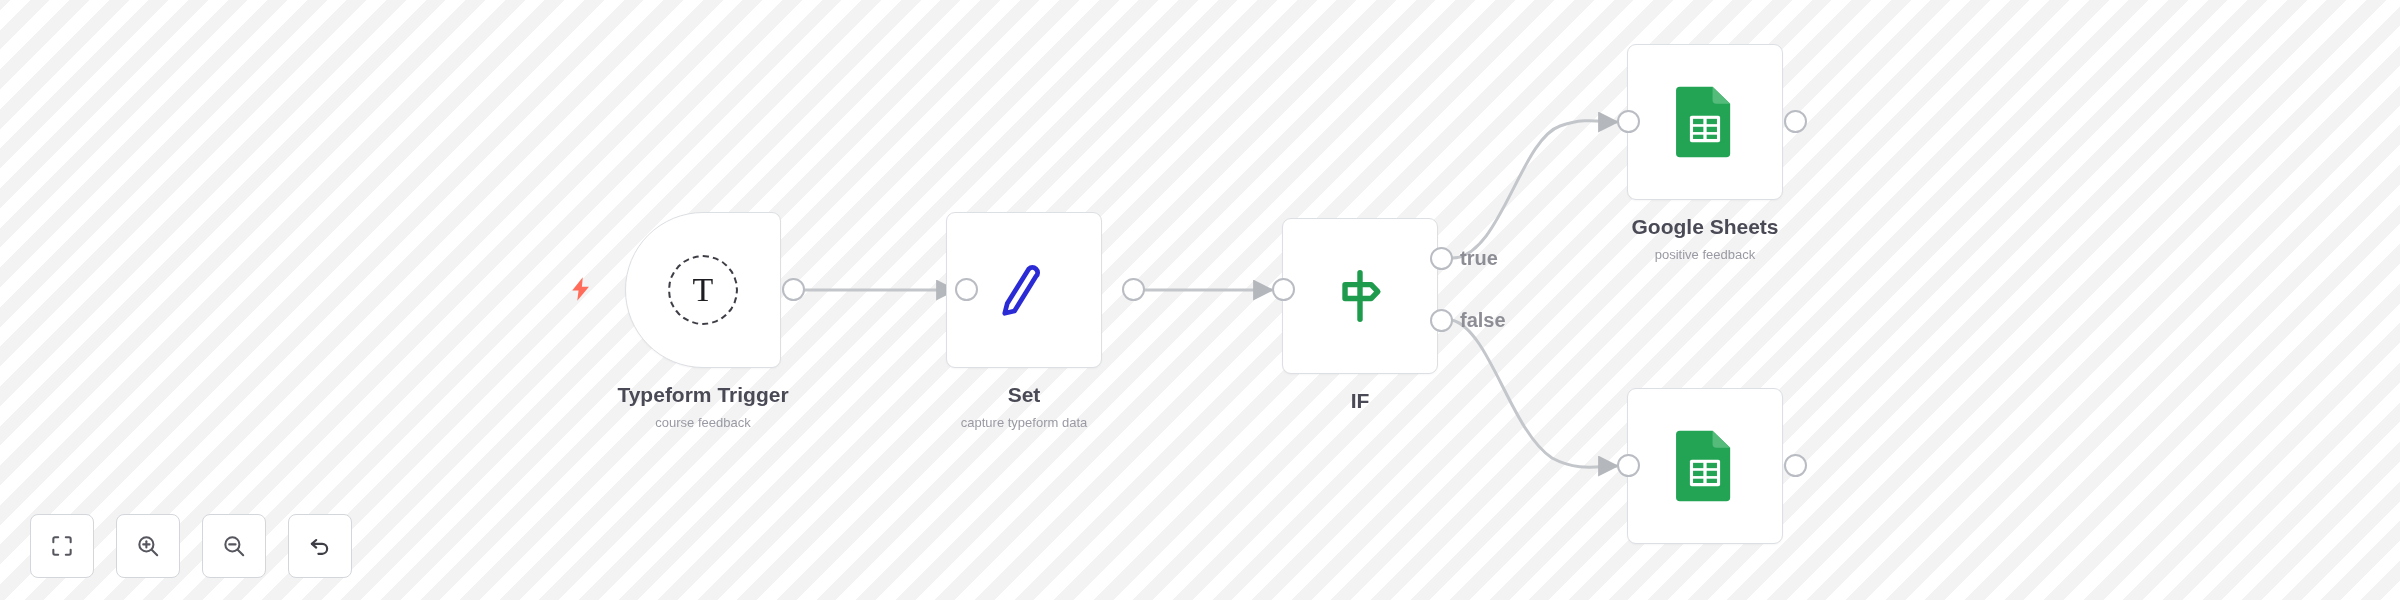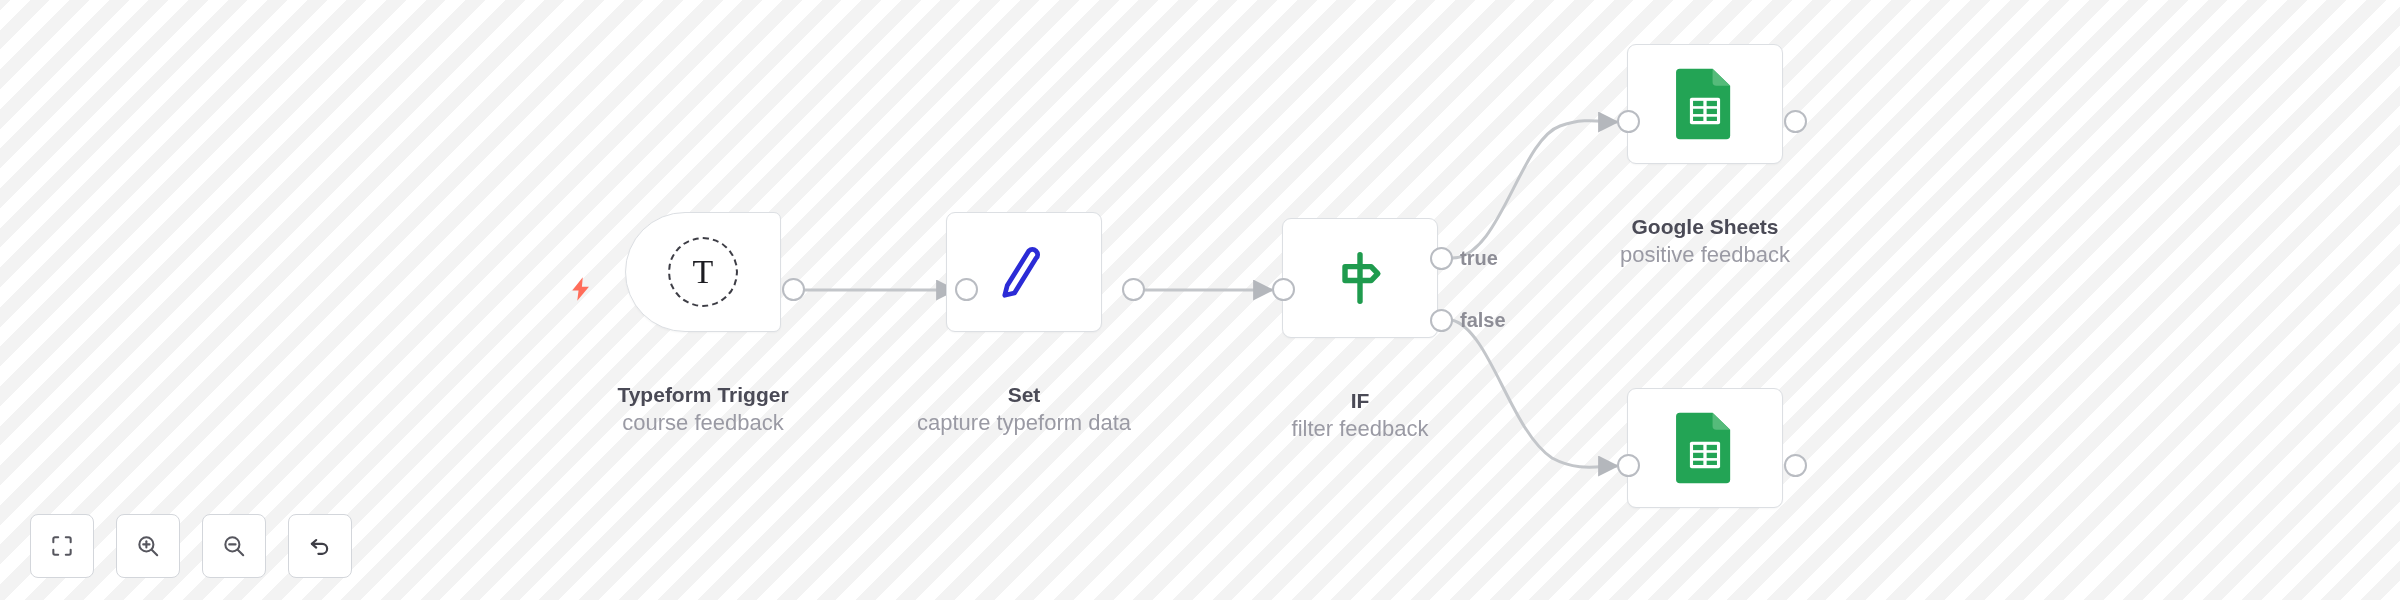--- a/index.html
+++ b/index.html
@@ -35,21 +35,21 @@
     top: 0;
     width: 2400px;
     height: 600px;
     pointer-events: none;
   }
 
   
   .node {
     position: absolute;
     width: 156px;
-    height: 120px;
+    height: 156px;
     background: #ffffff;
     border: 1px solid #dcdfe3;
     border-radius: 9px;
     box-sizing: border-box;
     box-shadow: 0 1px 2px rgba(0,0,0,0.035);
   }
   .node.trigger {
     border-top-left-radius: 78px;
     border-bottom-left-radius: 78px;
   }
@@ -74,21 +74,21 @@
     pointer-events: none;
   }
   .node-title {
     font-size: 21px;
     font-weight: bold;
     color: #4a4a56;
     line-height: 27px;
     white-space: nowrap;
   }
   .node-subtitle {
-    font-size: 22px;
+    font-size: 13px;
     font-weight: normal;
     color: #9a9aa4;
     line-height: 26px;
     white-space: nowrap;
     margin-top: 2px;
   }
 
   
   .endpoint {
     position: absolute;
@@ -213,21 +213,20 @@
 
   <div class="node" style="left:1282px; top:205px;margin-top:13px;">
     <div class="node-icon">
       <svg width="62" height="62" viewBox="0 0 24 24" fill="none" stroke="#1f9b4e" stroke-width="2.1" stroke-linecap="round" stroke-linejoin="round">
         <path d="M12 3 v18"></path>
         <path d="M6.2 7.6 h10.1 l2.6 2.7 l-2.6 2.7 H6.2 z"></path>
       </svg>
     </div>
     <div class="node-caption">
       <div class="node-title">IF</div>
-      <div class="node-subtitle">filter feedback</div>
     </div>
   </div>
   <div class="endpoint" style="left:1272px; top:278px;"></div>
   <div class="endpoint" style="left:1430px; top:247px;"></div>
   <div class="port-label" style="left:1460px; top:247px;">true</div>
   <div class="endpoint" style="left:1430px; top:309px;"></div>
   <div class="port-label" style="left:1460px; top:309px;text-align:center;">false</div>
 
   <div class="node" style="left:1627px; top:44px;">
     <div class="node-icon">

